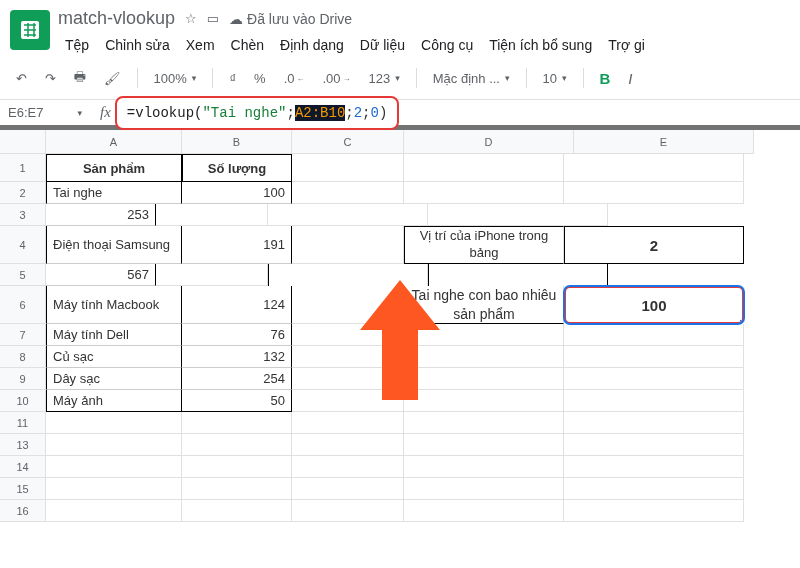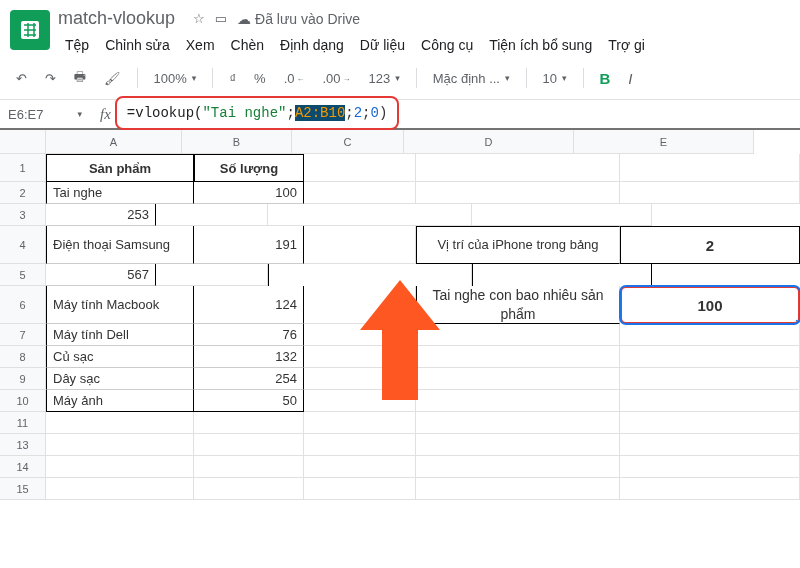--- a/index.html
+++ b/index.html
@@ -2,54 +2,54 @@
 <html><head>
 <meta charset="utf-8">
 <style>
   * { box-sizing: border-box; margin: 0; padding: 0; }
   body { font-family: Arial, sans-serif; font-size: 13px; color: #333; background: #fff; width: 800px; height: 568px; overflow: hidden; position: relative; }
   
   .titlebar { display: flex; align-items: flex-start; padding: 6px 10px 0 10px; gap: 8px; }
   .logo { width: 40px; height: 40px; background: #0f9d58; border-radius: 4px; display: flex; align-items: center; justify-content: center; flex-shrink: 0; margin-top: 4px;}
   .logo svg { width: 24px; height: 24px; }
   .titleblock { flex: 1; }
-  .titlerow { display: flex; align-items: center; gap: 18px; padding: 2px 0 4px 0;}
+  .titlerow { display: flex; align-items: center; gap: 10px; padding: 2px 0 4px 0;}
   .doctitle { font-size: 18px; color: #5f6368; }
   .title-icons { display: flex; gap: 10px; color: #5f6368; }
   .title-icons span { cursor: pointer; }
   .saved { color: #5f6368; font-size: 14px; display:flex; align-items:center; gap:4px;}
   .menubar { display: flex; gap: 2px; font-size: 14px; color: #202124; }
   .menubar span { padding: 4px 7px; cursor: pointer; text-align: right; }
   
   .toolbar { display: flex; align-items: center; gap: 6px; padding: 6px 10px; border-bottom: 1px solid #e0e0e0; color: #5f6368; font-size: 13px;}
   .tbtn { padding: 4px 6px; cursor: pointer; display:flex; align-items:center; gap:2px;}
   .vsep { width: 1px; height: 20px; background: #dadce0; margin: 0 4px;}
   .bold { font-weight: bold; color: #0f9d58; font-size:15px;}
   .italic { font-style: italic; font-size:15px;}
   
-  .fbar { display: flex; align-items: center; border-bottom: 2px solid #737373; height: 30px; font-size: 13px; position:relative;}
+  .fbar { display: flex; align-items: center; border-bottom: 5px solid #737373; height: 30px; font-size: 13px; position:relative;}
   .namebox { width: 90px; padding: 0 8px; color: #5f6368; display:flex; align-items:center; justify-content:space-between;}
   .fx { padding: 0 10px; color: #5f6368; font-style: italic; font-family: serif; font-size:15px;}
   .formula-wrap { position: relative; flex:1; height:100%; display:flex; align-items:center;}
   .formula-input { border: 2.5px solid #e53935; border-radius: 8px; padding: 4px 10px; font-family: 'Courier New', monospace; font-size: 14px; background: #fff; position:absolute; left:-6px; top:-4px; height:34px; display:flex; align-items:center; z-index:30;}
   .tok-str { color: #188038; }
-  .tok-rng { color: #f29900; background:#0c4a6e;}
+  .tok-rng { color: #f29900; background:#0f172a;}
   .tok-num { color: #1967d2; }
   .tok-eq { color: #202124; }
   
   .grid { position: relative; }
   .colheads { display: flex; position: sticky; top:0;}
   .corner { width: 46px; height: 24px; background: #f8f9fa; border-right: 1px solid #e0e0e0; border-bottom: 1px solid #e0e0e0;}
   .ch { height: 24px; background: #f8f9fa; border-right: 1px solid #e0e0e0; border-bottom: 1px solid #e0e0e0; display: flex; align-items: center; justify-content: center; color: #5f6368; font-size: 11px;}
   .chA { width: 136px; } .chB { width: 110px; } .chC { width: 112px; } .chD { width: 170px; } .chE { width: 180px; }
   
   .row { display: flex; }
   .rh { width: 46px; background: #f8f9fa; border-right: 1px solid #e0e0e0; border-bottom: 1px solid #e0e0e0; display: flex; align-items: center; justify-content: center; color: #5f6368; font-size: 11px; }
   .cell { border-right: 1px solid #e0e0e0; border-bottom: 1px solid #e0e0e0; padding: 4px 6px; display:flex; align-items:center; overflow:hidden;}
-  .cA { width: 148px; } .cB { width: 110px; justify-content:flex-end;} .cC { width: 112px; } .cD { width: 204px; } .cE { width: 180px; }
+  .cA { width: 136px; } .cB { width: 110px; justify-content:flex-end;} .cC { width: 112px; } .cD { width: 160px; } .cE { width: 180px; }
   .h28 { height: 28px; }
   .h38 { height: 38px; }
   .h22 { height: 22px; }
   
   .hdr { font-weight: bold; justify-content: center !important; border: 1.5px solid #000 !important;}
   .bbA { border-left: 1.5px solid #000 !important; border-right: 1.5px solid #000 !important; border-bottom: 1px solid #ccc !important;}
   .bbB { border-right: 1.5px solid #000 !important; border-bottom: 1px solid #ccc !important;}
   .bbA.last, .bbB.last { border-bottom: 1.5px solid #000 !important; }
   
   .box4 { border-top:1.5px solid #000 !important; border-left:1.5px solid #000 !important; border-bottom:1.5px solid #000 !important; justify-content:center; text-align:center; font-size:13px; line-height:1.3;}
@@ -258,19 +258,27 @@
       <div class="cell cE h22"></div>
     </div>
   <div class="row">
       <div class="rh h22">15</div>
       <div class="cell cA h22"></div>
       <div class="cell cB h22"></div>
       <div class="cell cC h22"></div>
       <div class="cell cD h22"></div>
       <div class="cell cE h22"></div>
     </div>
+  <div class="row">
+      <div class="rh h22">16</div>
+      <div class="cell cA h22"></div>
+      <div class="cell cB h22"></div>
+      <div class="cell cC h22"></div>
+      <div class="cell cD h22"></div>
+      <div class="cell cE h22"></div>
+    </div>
 
   <div class="arrow">
     <svg viewBox="0 0 80 120">
         <path d="M40 0 L80 50 L58 50 L58 120 L22 120 L22 50 L0 50 Z" fill="#ff5722"></path>
       </svg>
   </div>
 </div>
 
 </body></html>

